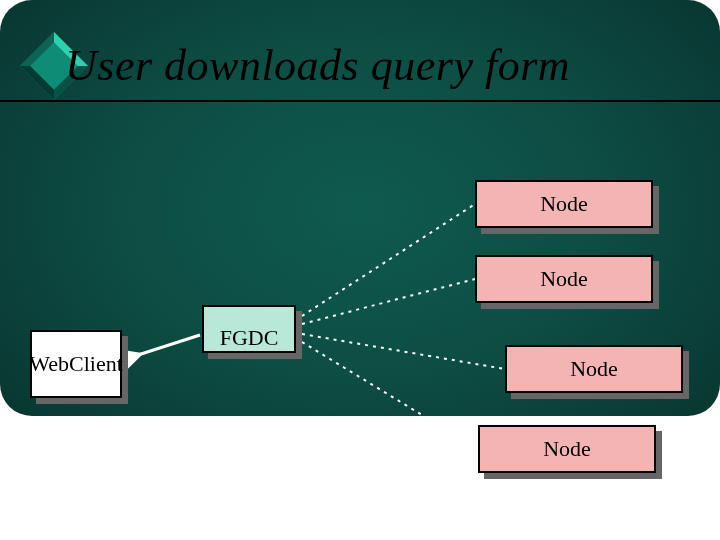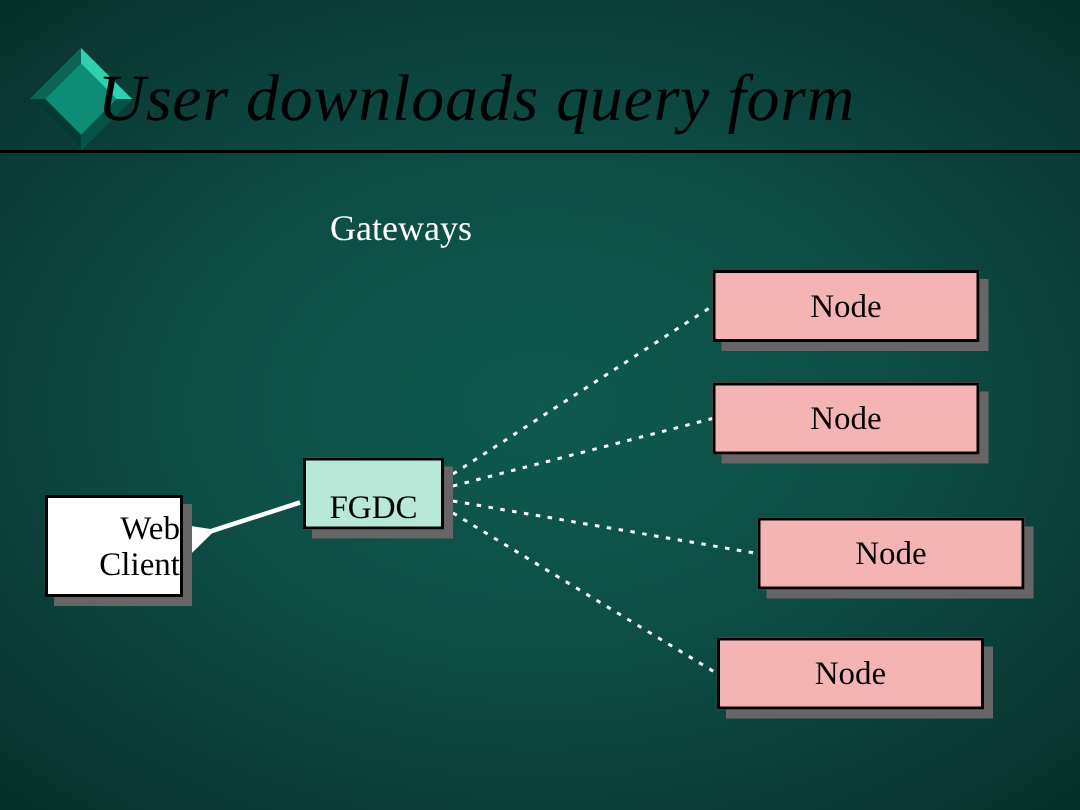--- a/index.html
+++ b/index.html
@@ -6,22 +6,23 @@
     margin: 0;
     padding: 0;
     width: 720px;
     height: 540px;
     overflow: hidden;
     font-family: "Times New Roman", Times, serif;
   }
   .slide {
     position: relative;
     width: 720px;
-    height: 540px;
+    height: 416px;
     background: radial-gradient(ellipse 600px 420px at 50% 50%, #0f5a4f 0%, #0d4d44 40%, #0a3b35 70%, #062722 100%);
+    border-radius: 32px;
   }
   
   .title {
     position: absolute;
     left: 65px;
     top: 40px;
     font-style: italic;
     font-size: 44px;
     color: #000;
     letter-spacing: 0.5px;
@@ -80,21 +81,21 @@
     width: 100%;
     height: 100%;
     display: flex;
     align-items: center;
     justify-content: center;
     box-sizing: border-box;
     border: 2px solid #000;
   }
   .node .box-inner { background: #f4b4b4; }
   .fgdc .box-inner { background: #b8e8d8; align-items: flex-end; }
-  .web  .box-inner { background: #fff; flex-direction: column; line-height: 1.1; align-items: flex-end; }
+  .web  .box-inner { background: #fff; line-height: 1.1; }
   
   .node { width: 178px; height: 48px; }
   .node1 { left: 475px; top: 180px; }
   .node2 { left: 475px; top: 255px; }
   .node3 { left: 505px; top: 345px; }
   .node4 { left: 478px; top: 425px; }
   
   .fgdc { width: 94px; height: 48px; left: 202px; top: 305px; }
   
   .web { width: 92px; height: 68px; left: 30px; top: 330px; }
@@ -120,21 +121,20 @@
       <polygon points="50,0 0,50 50,50" fill="#0d6354"></polygon>
       <polygon points="0,50 50,100 50,50" fill="#033a31"></polygon>
       <polygon points="100,50 50,100 50,50" fill="#075247"></polygon>
       <polygon points="50,15 85,50 50,85 15,50" fill="#0f8c76"></polygon>
     </svg>
   </div>
 
   <div class="title">User downloads query form</div>
   <div class="title-underline"></div>
 
-  <div class="col-label gateways-label">Gateways</div>
 
   <svg class="connectors" viewBox="0 0 720 540">
 
     <defs>
       <marker id="arrowWhite" markerWidth="12" markerHeight="12" refX="2" refY="5" orient="auto">
         <path d="M10,0 L0,5 L10,10 Z" fill="#ffffff"></path>
       </marker>
     </defs>
     <line x1="200" y1="335" x2="138" y2="355" stroke="#ffffff" stroke-width="3" marker-end="url(#arrowWhite)"></line>
 

